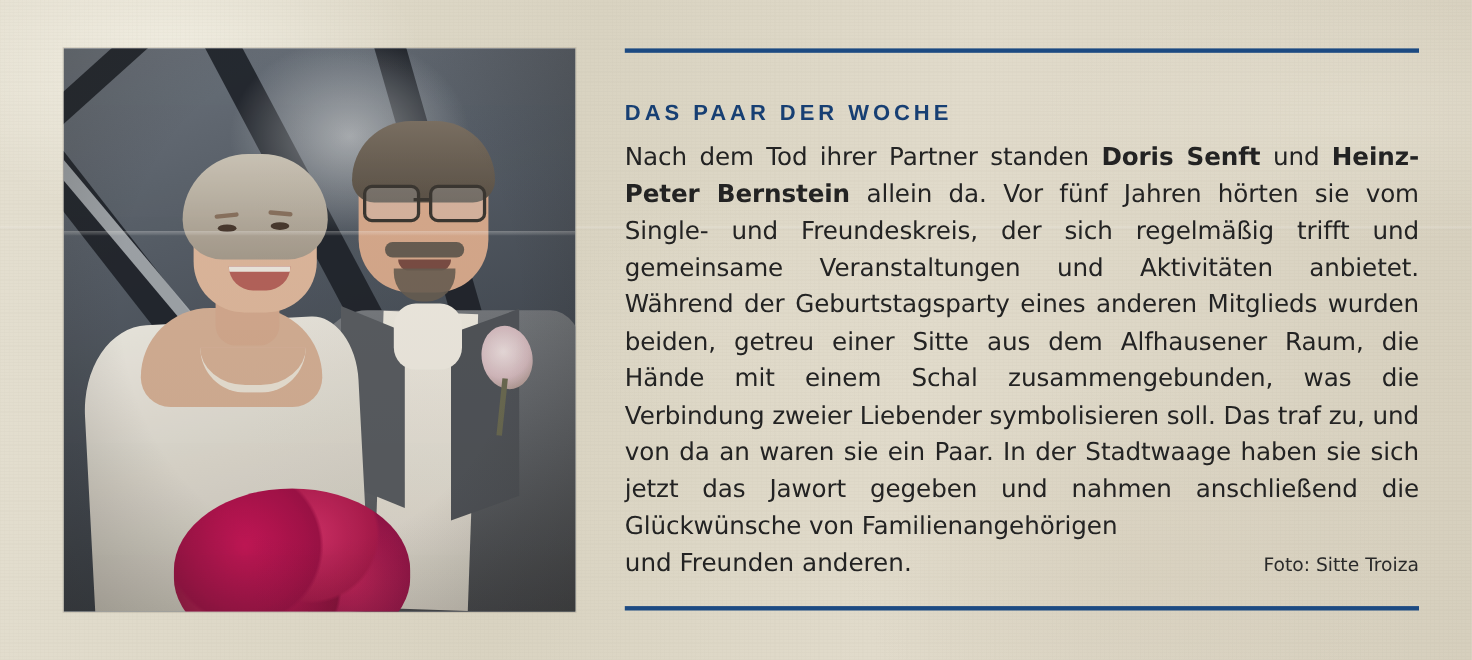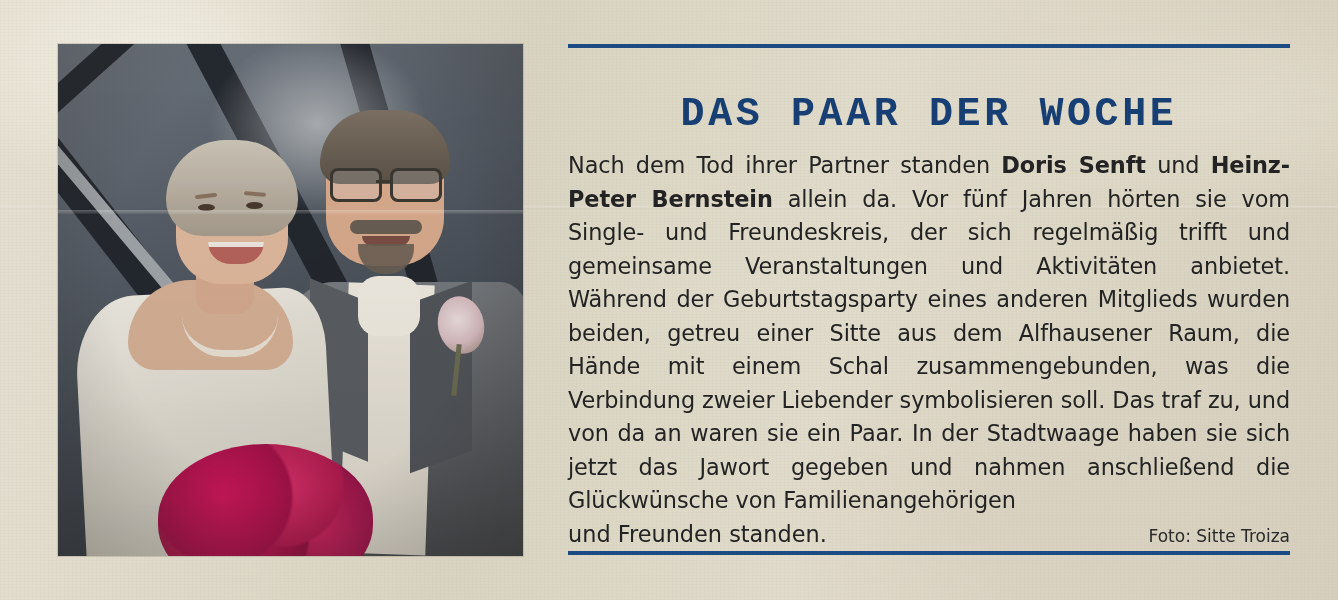--- a/index.html
+++ b/index.html
@@ -303,26 +303,25 @@
     width: 100%;
   }
   .rule.bottom {
     position: absolute;
     left: 568px;
     top: 551px;
     width: 722px;
   }
   .headline {
     margin: 44px 0 12px 0;
-    font-family: Liberation Mono, monospace;
+    font-family: Liberation Sans, sans-serif;
     font-weight: 700;
-    font-size: 40px;
+    font-size: 20px;
     letter-spacing: 3.6px;
     color: #173f73;
-    text-align: center;
     white-space: nowrap;
   }
   .body-text {
     margin: 0;
     font-family: "DejaVu Sans", sans-serif;
     font-size: 22.4px;
     line-height: 33.5px;
     color: #232323;
     text-align: justify;
     text-justify: inter-word;
@@ -411,20 +410,20 @@
   </div>
 
   <div class="article">
     <div class="rule"></div>
 
     <h1 class="headline">DAS PAAR DER WOCHE</h1>
 
     <p class="body-text"><span>Nach dem Tod ihrer Partner standen </span><b>Doris Senft</b><span> und </span><b>Heinz-Peter Bernstein</b><span> allein da. Vor fünf Jahren hörten sie vom Single- und Freundeskreis, der sich regelmäßig trifft und gemeinsame Veranstaltungen und Aktivitäten anbietet. Während der Geburtstagsparty eines anderen Mitglieds wurden beiden, getreu einer Sitte aus dem Alfhausener Raum, die Hände mit einem Schal zusammengebunden, was die Verbindung zweier Liebender symbolisieren soll. Das traf zu, und von da an waren sie ein Paar. In der Stadtwaage haben sie sich jetzt das Jawort gegeben und nahmen anschließend die Glückwünsche von Familienangehörigen</span></p>
 
     <div class="lastline-row">
-      <span class="lastline">und Freunden standen.</span>
+      <span class="lastline">und Freunden anderen.</span>
       <span class="credit">Foto: Sitte Troiza</span>
     </div>
   </div>
 
   <div class="rule bottom"></div>
 
 </div>
 
 </body></html>

